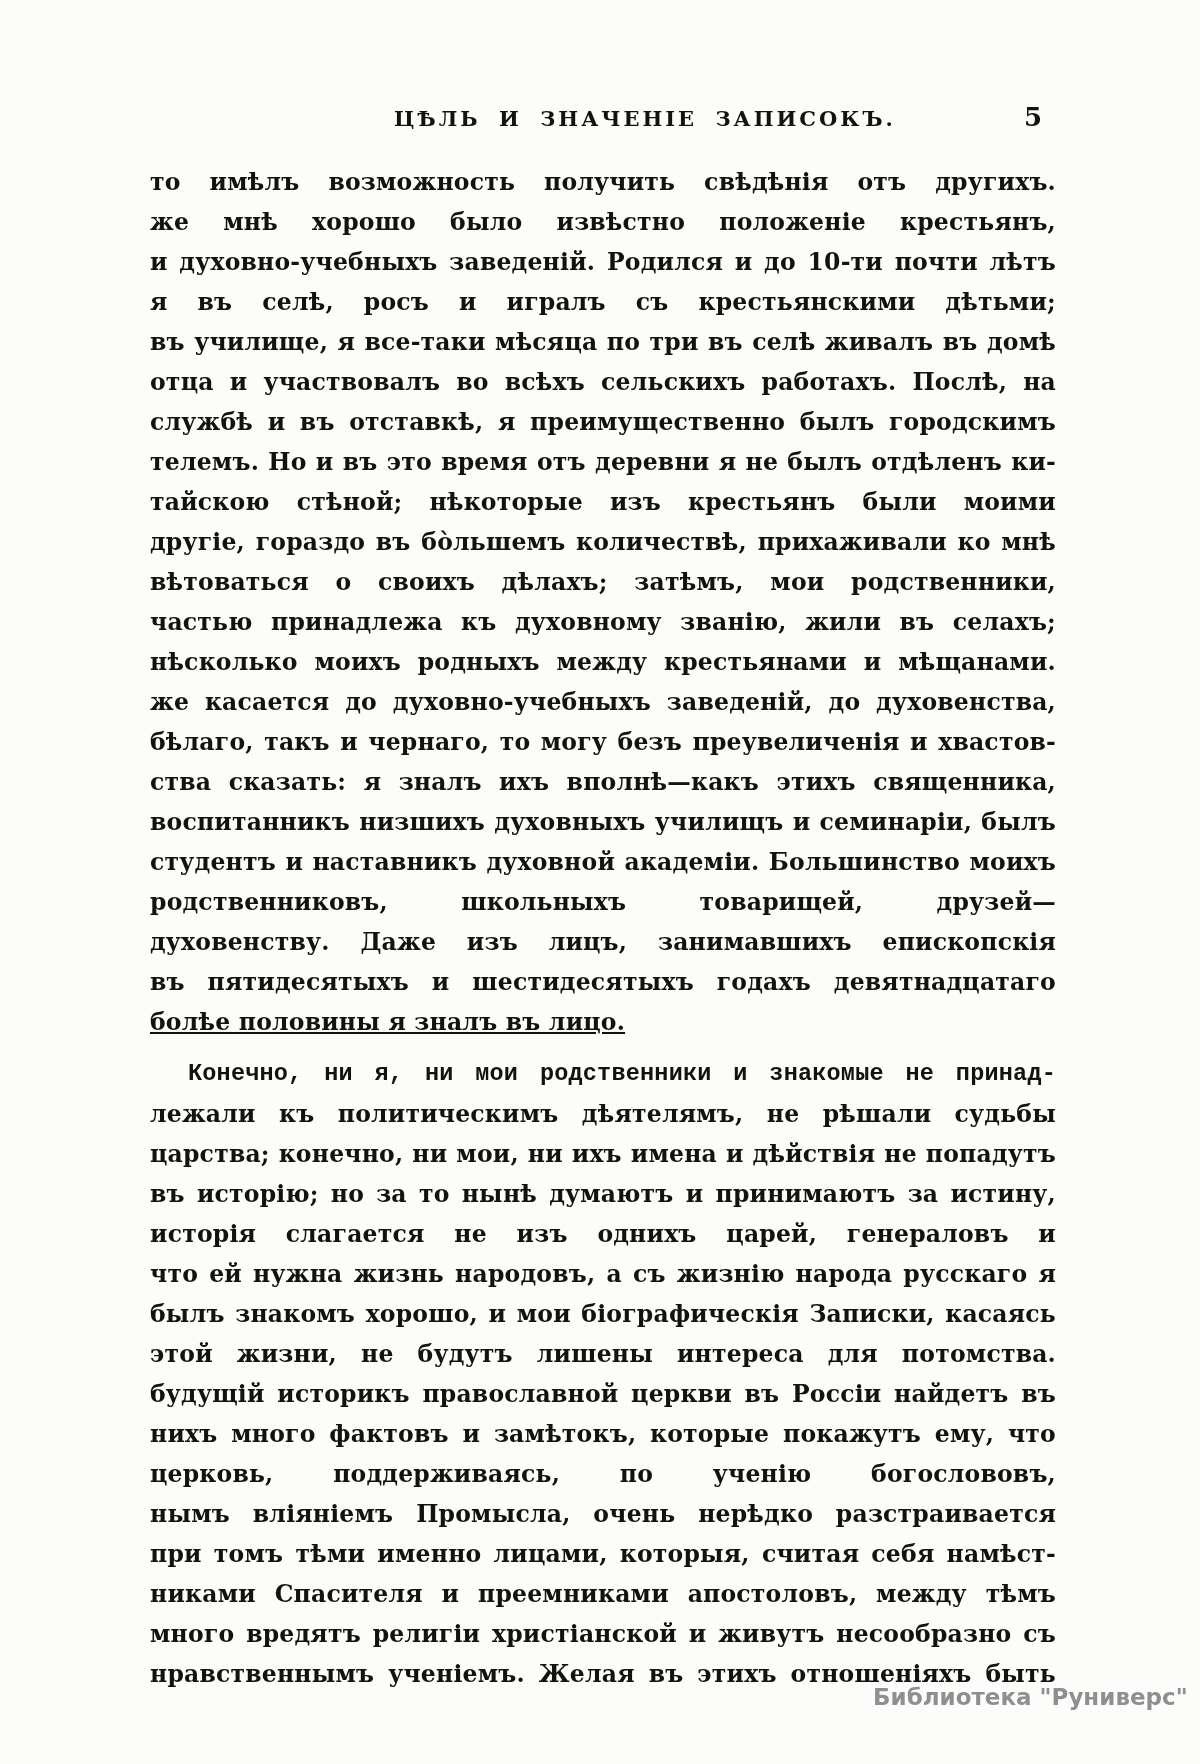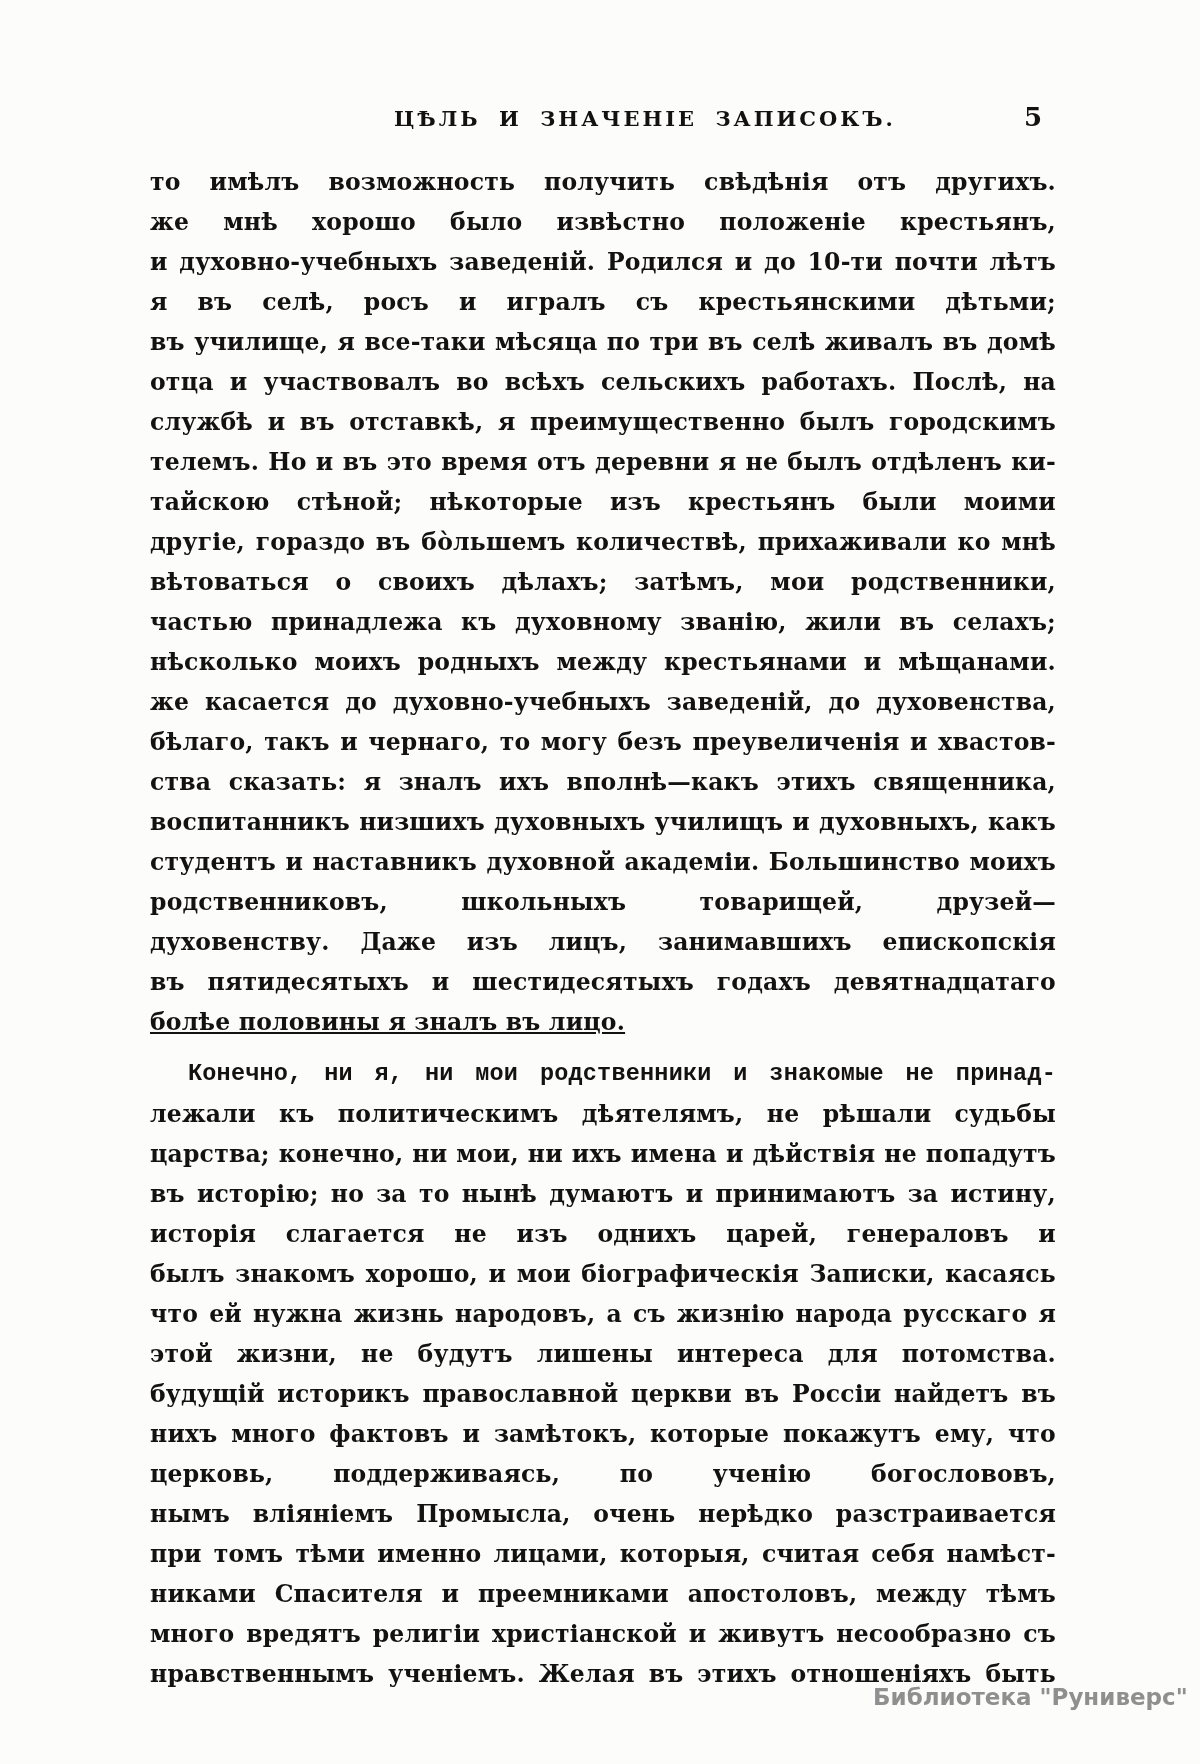--- a/index.html
+++ b/index.html
@@ -89,35 +89,35 @@
         <div class="line">службѣ и въ отставкѣ, я преимущественно былъ городскимъ жи-</div>
         <div class="line">телемъ. Но и въ это время отъ деревни я не былъ отдѣленъ ки-</div>
         <div class="line">тайскою стѣной; нѣкоторые изъ крестьянъ были моими знакомыми,</div>
         <div class="line">другіе, гораздо въ бо̀льшемъ количествѣ, прихаживали ко мнѣ посо-</div>
         <div class="line">вѣтоваться о своихъ дѣлахъ; затѣмъ, мои родственники, большею</div>
         <div class="line">частью принадлежа къ духовному званію, жили въ селахъ; было даже</div>
         <div class="line">нѣсколько моихъ родныхъ между крестьянами и мѣщанами. Что</div>
         <div class="line">же касается до духовно-учебныхъ заведеній, до духовенства, какъ</div>
         <div class="line">бѣлаго, такъ и чернаго, то могу безъ преувеличенія и хвастов-</div>
         <div class="line">ства сказать: я зналъ ихъ вполнѣ—какъ этихъ священника, какъ</div>
-        <div class="line">воспитанникъ низшихъ духовныхъ училищъ и духовныхъ, какъ</div>
+        <div class="line">воспитанникъ низшихъ духовныхъ училищъ и семинаріи, былъ</div>
         <div class="line">студентъ и наставникъ духовной академіи. Большинство моихъ</div>
         <div class="line">родственниковъ, школьныхъ товарищей, друзей—принадлежали къ</div>
         <div class="line">духовенству. Даже изъ лицъ, занимавшихъ епископскія каѳедры</div>
         <div class="line">въ пятидесятыхъ и шестидесятыхъ годахъ девятнадцатаго столѣтія,</div>
         <div class="line no-stretch">болѣе половины я зналъ въ лицо.</div>
       </div>
       <div class="paragraph indent">
         <div class="line">Конечно, ни я, ни мои родственники и знакомые не принад-</div>
         <div class="line">лежали къ политическимъ дѣятелямъ, не рѣшали судьбы русскаго</div>
         <div class="line">царства; конечно, ни мои, ни ихъ имена и дѣйствія не попадутъ</div>
         <div class="line">въ исторію; но за то нынѣ думаютъ и принимаютъ за истину, что</div>
         <div class="line">исторія слагается не изъ однихъ царей, генераловъ и министровъ,</div>
+        <div class="line">что ей нужна жизнь народовъ, а съ жизнію народа русскаго я</div>
         <div class="line">былъ знакомъ хорошо, и мои біографическія Записки, касаясь</div>
-        <div class="line">что ей нужна жизнь народовъ, а съ жизнію народа русскаго я</div>
         <div class="line">этой жизни, не будутъ лишены интереса для потомства. Особенно</div>
         <div class="line">будущій историкъ православной церкви въ Россіи найдетъ въ</div>
         <div class="line">нихъ много фактовъ и замѣтокъ, которые покажутъ ему, что</div>
         <div class="line">церковь, поддерживаясь, по ученію богослововъ, непосредствен-</div>
         <div class="line">нымъ вліяніемъ Промысла, очень нерѣдко разстраивается людьми,</div>
         <div class="line">при томъ тѣми именно лицами, которыя, считая себя намѣст-</div>
         <div class="line">никами Спасителя и преемниками апостоловъ, между тѣмъ очень</div>
         <div class="line">много вредятъ религіи христіанской и живутъ несообразно съ ея</div>
         <div class="line">нравственнымъ ученіемъ. Желая въ этихъ отношеніяхъ быть по-</div>
       </div>

